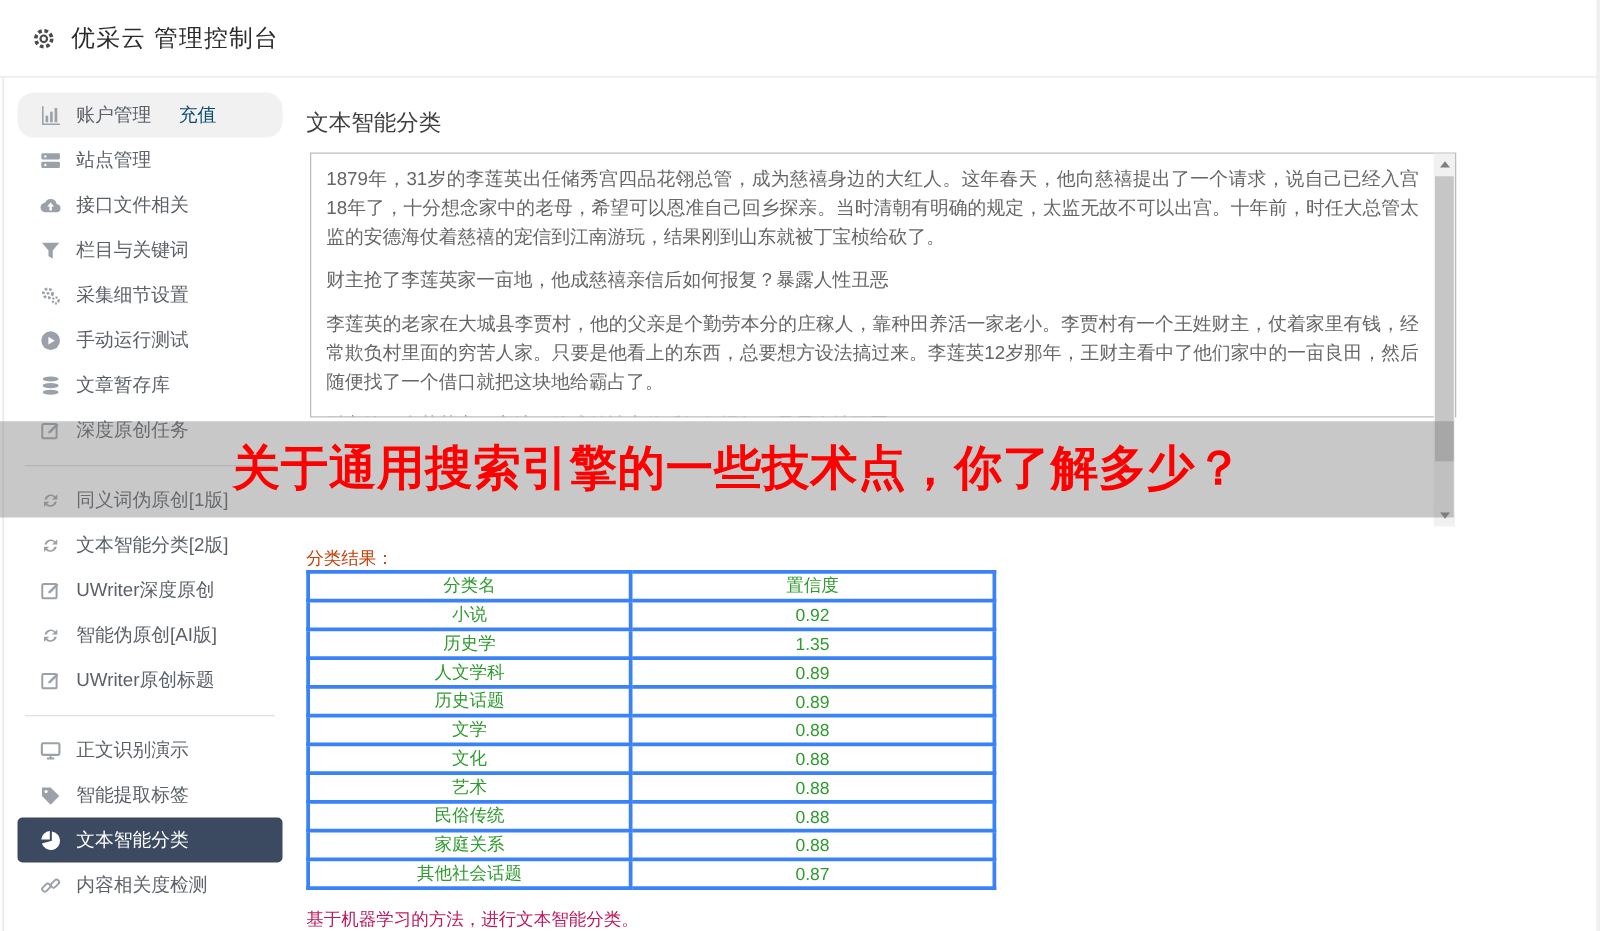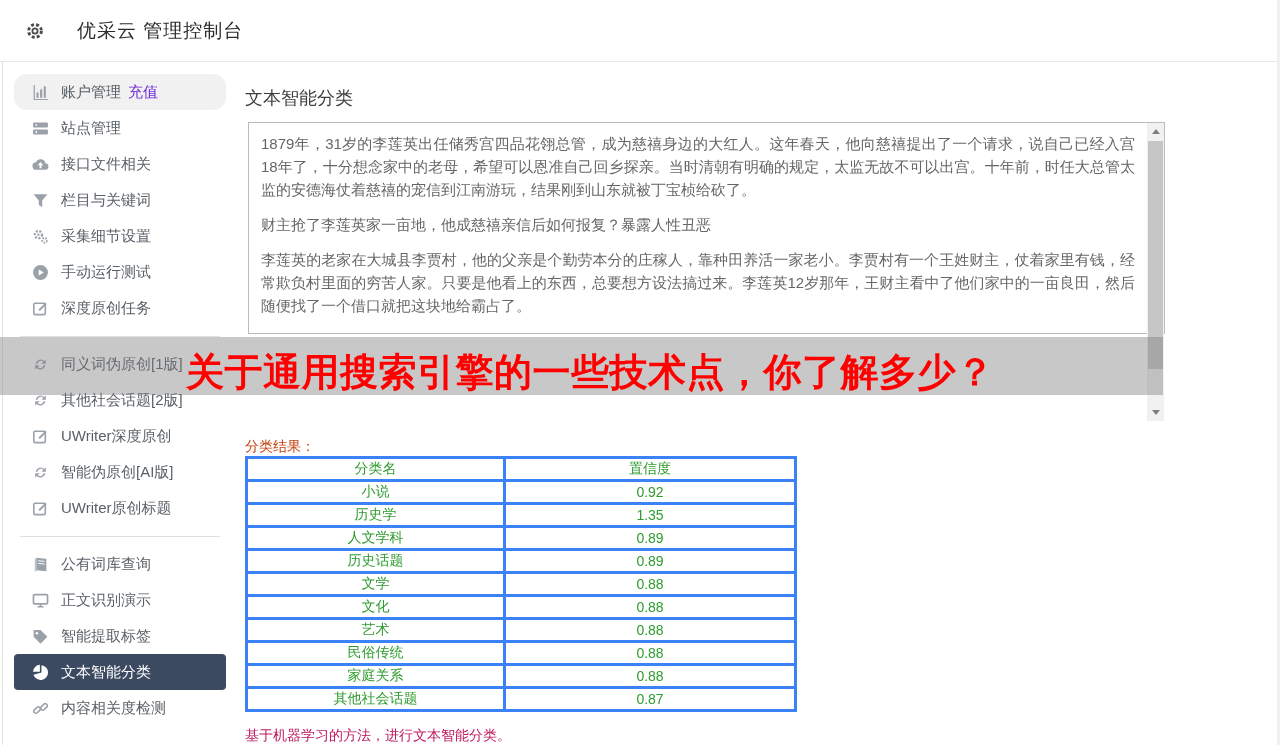--- a/index.html
+++ b/index.html
@@ -2,36 +2,36 @@
 <html><head>
 <meta charset="utf-8">
 <style>
   * { margin:0; padding:0; box-sizing:border-box; }
   html,body { width:1280px; height:745px; overflow:hidden; background:#fff;
     font-family:"Liberation Sans","DejaVu Sans",sans-serif; }
   body { position:relative; border-right:3px solid #f0f0f0; }
 
   
   .header { position:absolute; left:0; top:0; width:1280px; height:62px;
-    background:#fff; border-bottom:1px solid #e6e6e6; display:flex; align-items:center;gap:20px; }
+    background:#fff; border-bottom:1px solid #e6e6e6; display:flex; align-items:center; }
   .header .gear { margin-left:25px; display:flex; align-items:center; color:#4a4a4a; }
   .header .title { margin-left:12px; font-size:19px; color:#2b2b2b; letter-spacing:1px; }
 
   
   .left-edge { position:absolute; left:2px; top:62px; width:1px; height:683px; background:#e3e3e3; }
 
   
   .sidebar { position:absolute; left:14px; top:74px; width:212px; }
   .side-item { height:36px; display:flex; align-items:center; padding-left:18px;
     color:#5b6168; font-size:15px; cursor:pointer; border-radius:4px; }
   .side-item .icn { width:17px; height:17px; margin-right:12px; color:#9aa1a8;
     display:flex; align-items:center; justify-content:center; flex:0 0 17px; }
   .side-item .icn svg { width:17px; height:17px; }
   .side-item .lbl { white-space:nowrap; }
-  .side-item .extra { color:#6d28d9; margin-left:7px; font-size:15px; }
+  .side-item .extra { color:#0c4a6e; margin-left:22px; font-size:15px; }
   .side-item.hover-bg { background:#f1f1f1;border-radius:13px; }
   .side-item.active { background:#3b4a60; color:#fff; }
   .side-item.active .icn { color:#fff; }
   .side-divider { height:20px; position:relative; }
   .side-divider::after { content:""; position:absolute; left:6px; right:6px; top:10px;
     height:1px; background:#e0e0e0; }
 
   
   .page-title { position:absolute; left:245px; top:86px; font-size:18px; color:#3f3f3f; font-weight:400; }
 
@@ -56,22 +56,22 @@
   .results-label { position:absolute; left:245px; top:438px; font-size:14px; color:#c2410c; }
   table.results { position:absolute; left:245px; top:456px; width:552px;
     border-collapse:collapse; table-layout:fixed; }
   table.results td, table.results th { border:3px solid #3b82f6; height:23px;
     font-size:14px; color:#2e9b2e; text-align:center; font-weight:400; padding:0; }
   table.results col.c1 { width:47%; } table.results col.c2 { width:53%; }
 
   .footnote { position:absolute; left:245px; top:727px; font-size:14px; color:#be185d; }
 
   
-  .overlay-band { position:absolute; left:0; top:337px; width:1163px; height:58px;
-    background:rgba(125,125,125,0.42); z-index:50; display:flex; align-items:center; }
+  .overlay-band { position:absolute; left:0; top:337px; width:1163px; height:77px;
+    background:rgba(125,125,125,0.42); z-index:50; display:flex; }
   .overlay-band .red-text { margin-left:186px; margin-top:12px; font-size:38px; font-weight:bold;
     color:#ff0000; white-space:nowrap; letter-spacing:0.5px; }
 </style>
 </head>
 <body>
 
 <div class="header">
   <span class="gear">
     <svg width="20" height="20" viewBox="0 0 16 16">
       <circle cx="8" cy="8" r="5.1" fill="none" stroke="currentColor" stroke-width="2.3" stroke-dasharray="2.35 1.7"></circle>
@@ -138,20 +138,30 @@
       <span class="icn">
         <svg viewBox="0 0 16 16" fill="currentColor">
           <circle cx="8" cy="8" r="7"></circle>
           <path d="M6.3 5.1l4.8 2.9-4.8 2.9z" fill="#fff"></path>
         </svg>
       </span>
       <span class="lbl">手动运行测试</span>
     </div>
     <div class="side-item">
       <span class="icn">
+        <svg viewBox="0 0 16 16" fill="currentColor">
+          <ellipse cx="8" cy="3" rx="6" ry="1.9"></ellipse>
+          <ellipse cx="8" cy="8" rx="6" ry="1.9"></ellipse>
+          <ellipse cx="8" cy="13" rx="6" ry="1.9"></ellipse>
+        </svg>
+      </span>
+      <span class="lbl">文章暂存库</span>
+    </div>
+    <div class="side-item">
+      <span class="icn">
         <svg viewBox="0 0 16 16">
           <rect x="1.7" y="3" width="10.8" height="10.8" rx="1.2" fill="none" stroke="currentColor" stroke-width="1.5"></rect>
           <path d="M6.2 10.2l1.7-.4 6-6-1.3-1.3-6 6z" fill="currentColor"></path>
         </svg>
       </span>
       <span class="lbl">深度原创任务</span>
     </div>
     <div class="side-divider"></div>
     <div class="side-item">
       <span class="icn">
@@ -162,21 +172,21 @@
       </span>
       <span class="lbl">同义词伪原创[1版]</span>
     </div>
     <div class="side-item">
       <span class="icn">
         <svg viewBox="0 0 16 16" fill="currentColor">
           <path d="M3.4 7.2a4.8 4.8 0 0 1 8.1-2.4L13 3.2v4H9l1.6-1.6a3.2 3.2 0 0 0-5.5 1.6z"></path>
           <path d="M12.6 8.8a4.8 4.8 0 0 1-8.1 2.4L3 12.8v-4h4L5.4 10.4a3.2 3.2 0 0 0 5.5-1.6z"></path>
         </svg>
       </span>
-      <span class="lbl">其他社会话题[2版]</span>
+      <span class="lbl">文本智能分类[2版]</span>
     </div>
     <div class="side-item">
       <span class="icn">
         <svg viewBox="0 0 16 16">
           <rect x="1.7" y="3" width="10.8" height="10.8" rx="1.2" fill="none" stroke="currentColor" stroke-width="1.5"></rect>
           <path d="M6.2 10.2l1.7-.4 6-6-1.3-1.3-6 6z" fill="currentColor"></path>
         </svg>
       </span>
       <span class="lbl">UWriter深度原创</span>
     </div>
@@ -192,30 +202,20 @@
     <div class="side-item">
       <span class="icn">
         <svg viewBox="0 0 16 16">
           <rect x="1.7" y="3" width="10.8" height="10.8" rx="1.2" fill="none" stroke="currentColor" stroke-width="1.5"></rect>
           <path d="M6.2 10.2l1.7-.4 6-6-1.3-1.3-6 6z" fill="currentColor"></path>
         </svg>
       </span>
       <span class="lbl">UWriter原创标题</span>
     </div>
     <div class="side-divider"></div>
-    <div class="side-item">
-      <span class="icn">
-        <svg viewBox="0 0 16 16" fill="currentColor">
-          <path d="M4.2 1.6l9.3 1.1v11.7l-9.3-1.1z"></path>
-          <path d="M4.2 1.6L2.6 2.8v11l1.6 1z" opacity="0.65"></path>
-          <path d="M5.8 4.4l6 .7M5.8 6.9l6 .7" stroke="#fff" stroke-width="0.9"></path>
-        </svg>
-      </span>
-      <span class="lbl">公有词库查询</span>
-    </div>
     <div class="side-item">
       <span class="icn">
         <svg viewBox="0 0 16 16">
           <rect x="1.4" y="2.4" width="13.2" height="8.8" rx="1" fill="none" stroke="currentColor" stroke-width="1.6"></rect>
           <path d="M8 11.2v2.2M5.2 13.9h5.6" stroke="currentColor" stroke-width="1.4" fill="none"></path>
         </svg>
       </span>
       <span class="lbl">正文识别演示</span>
     </div>
     <div class="side-item">

